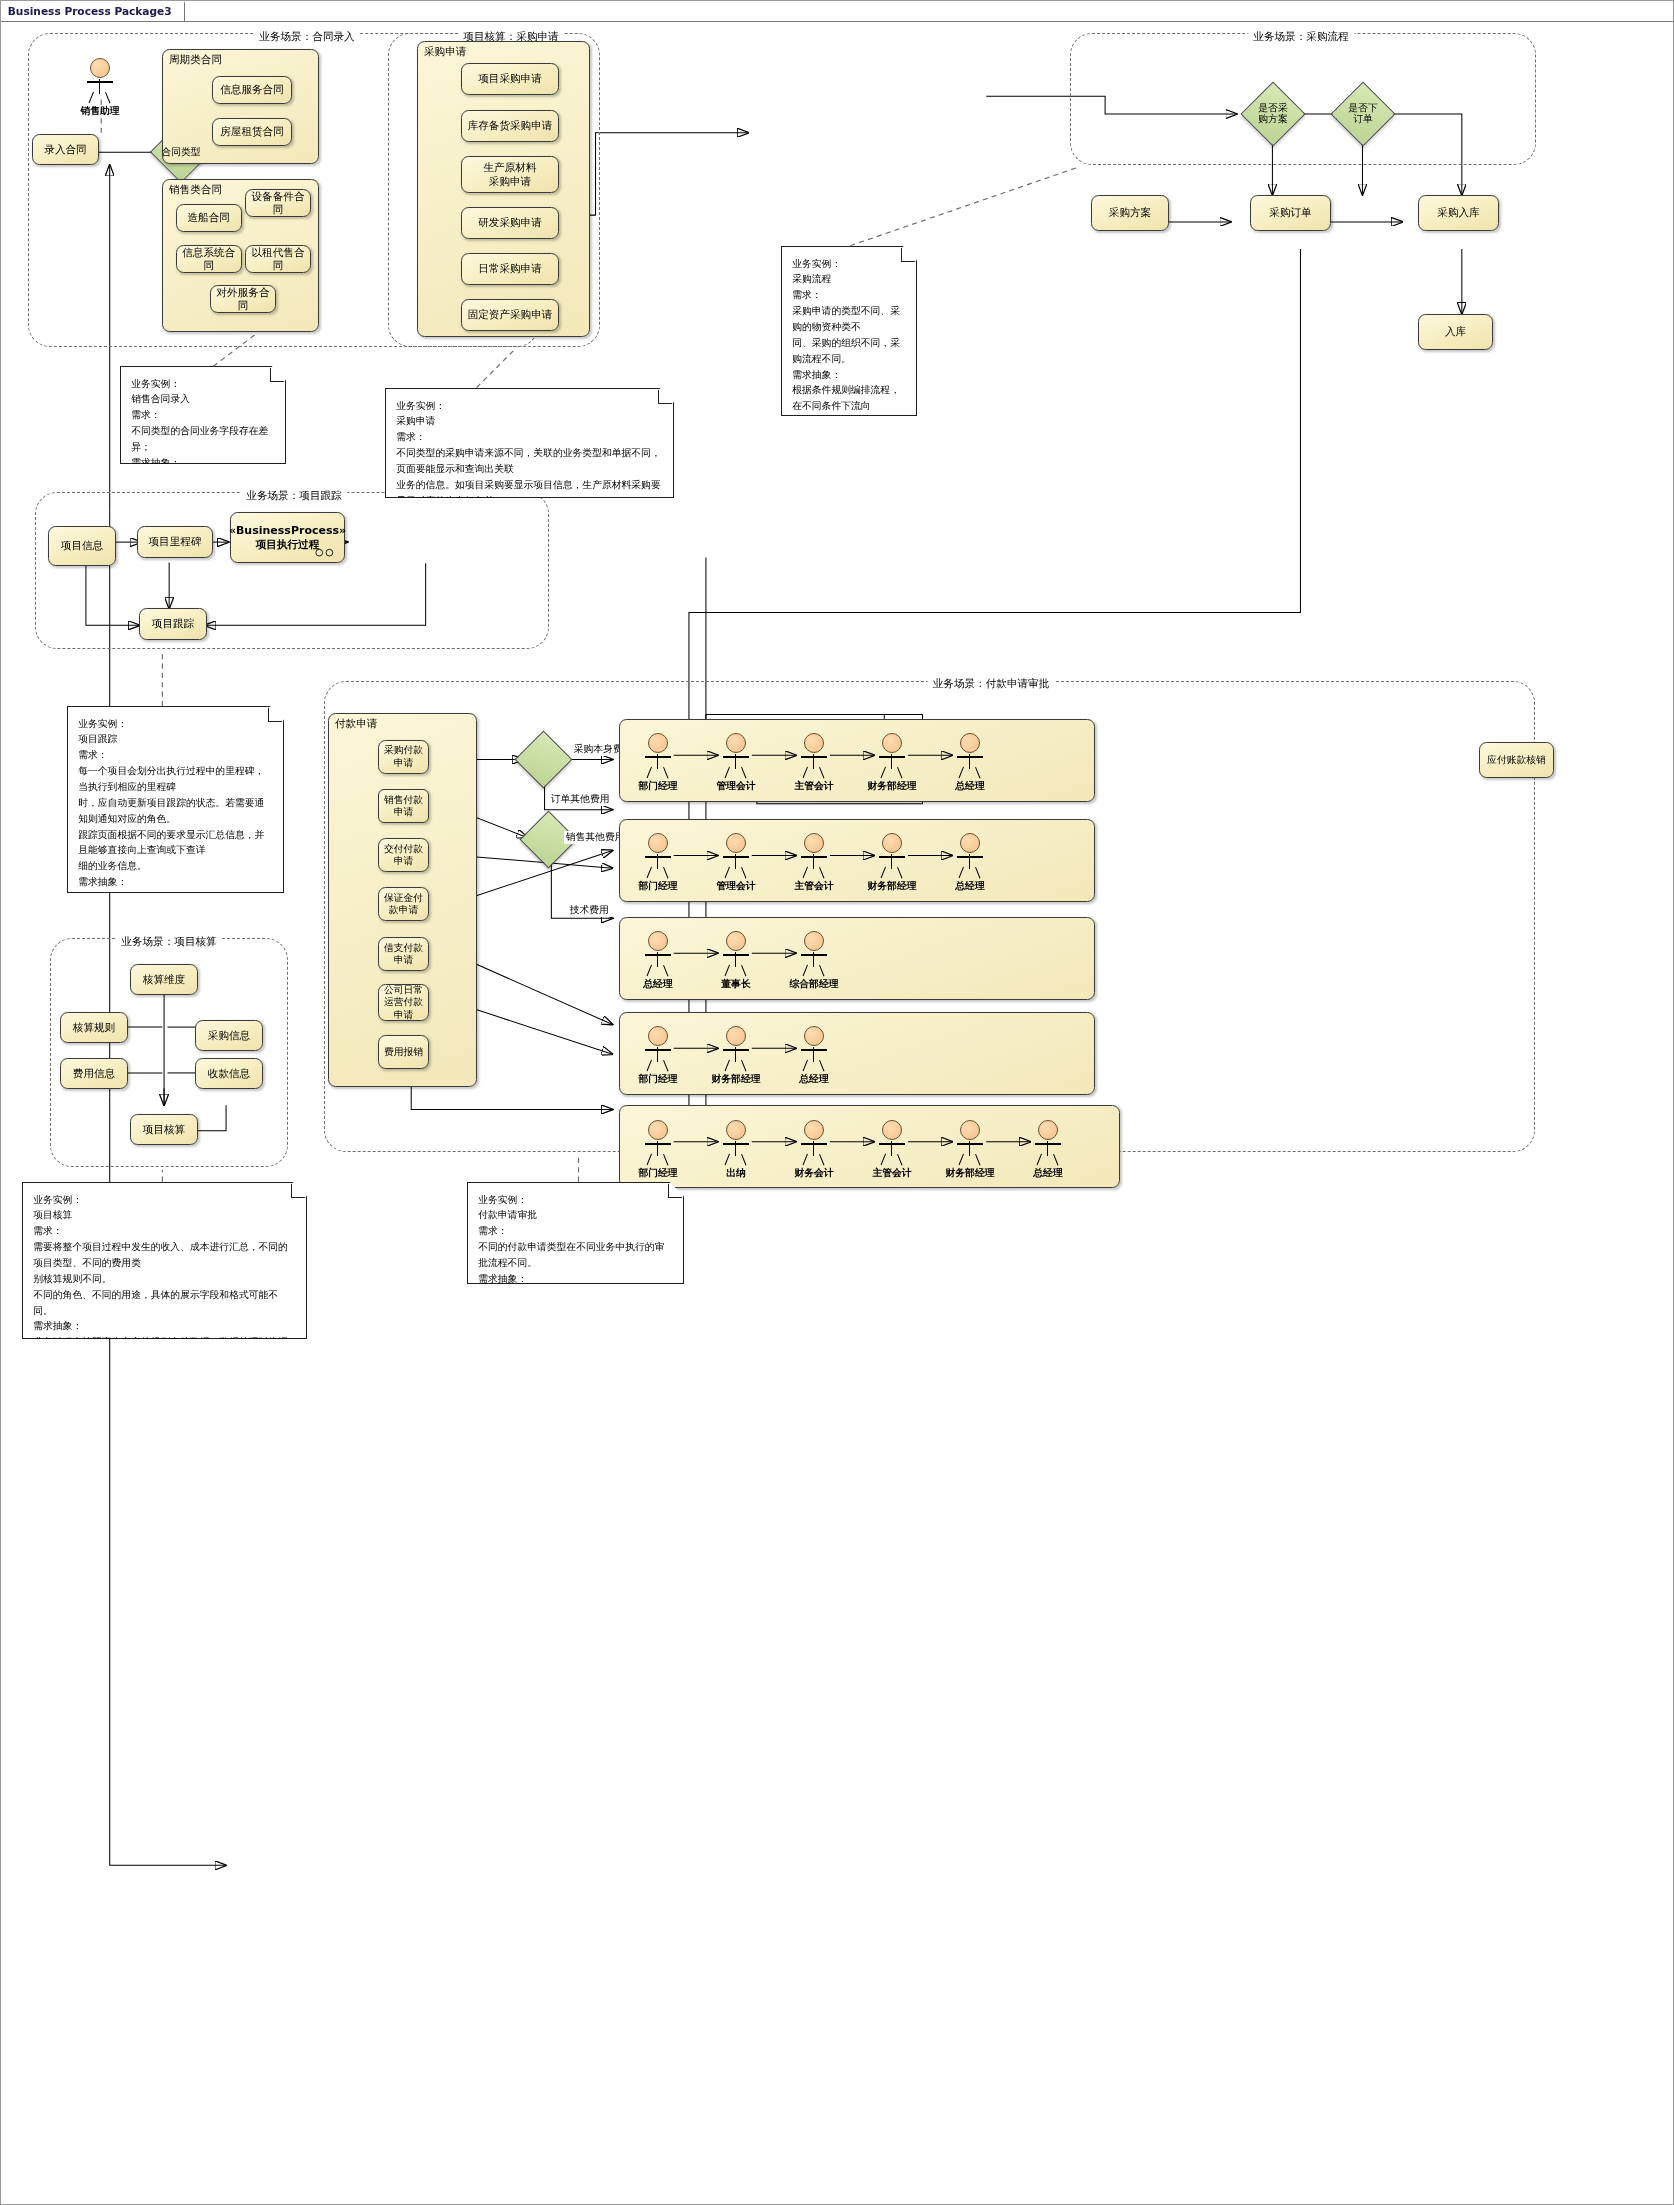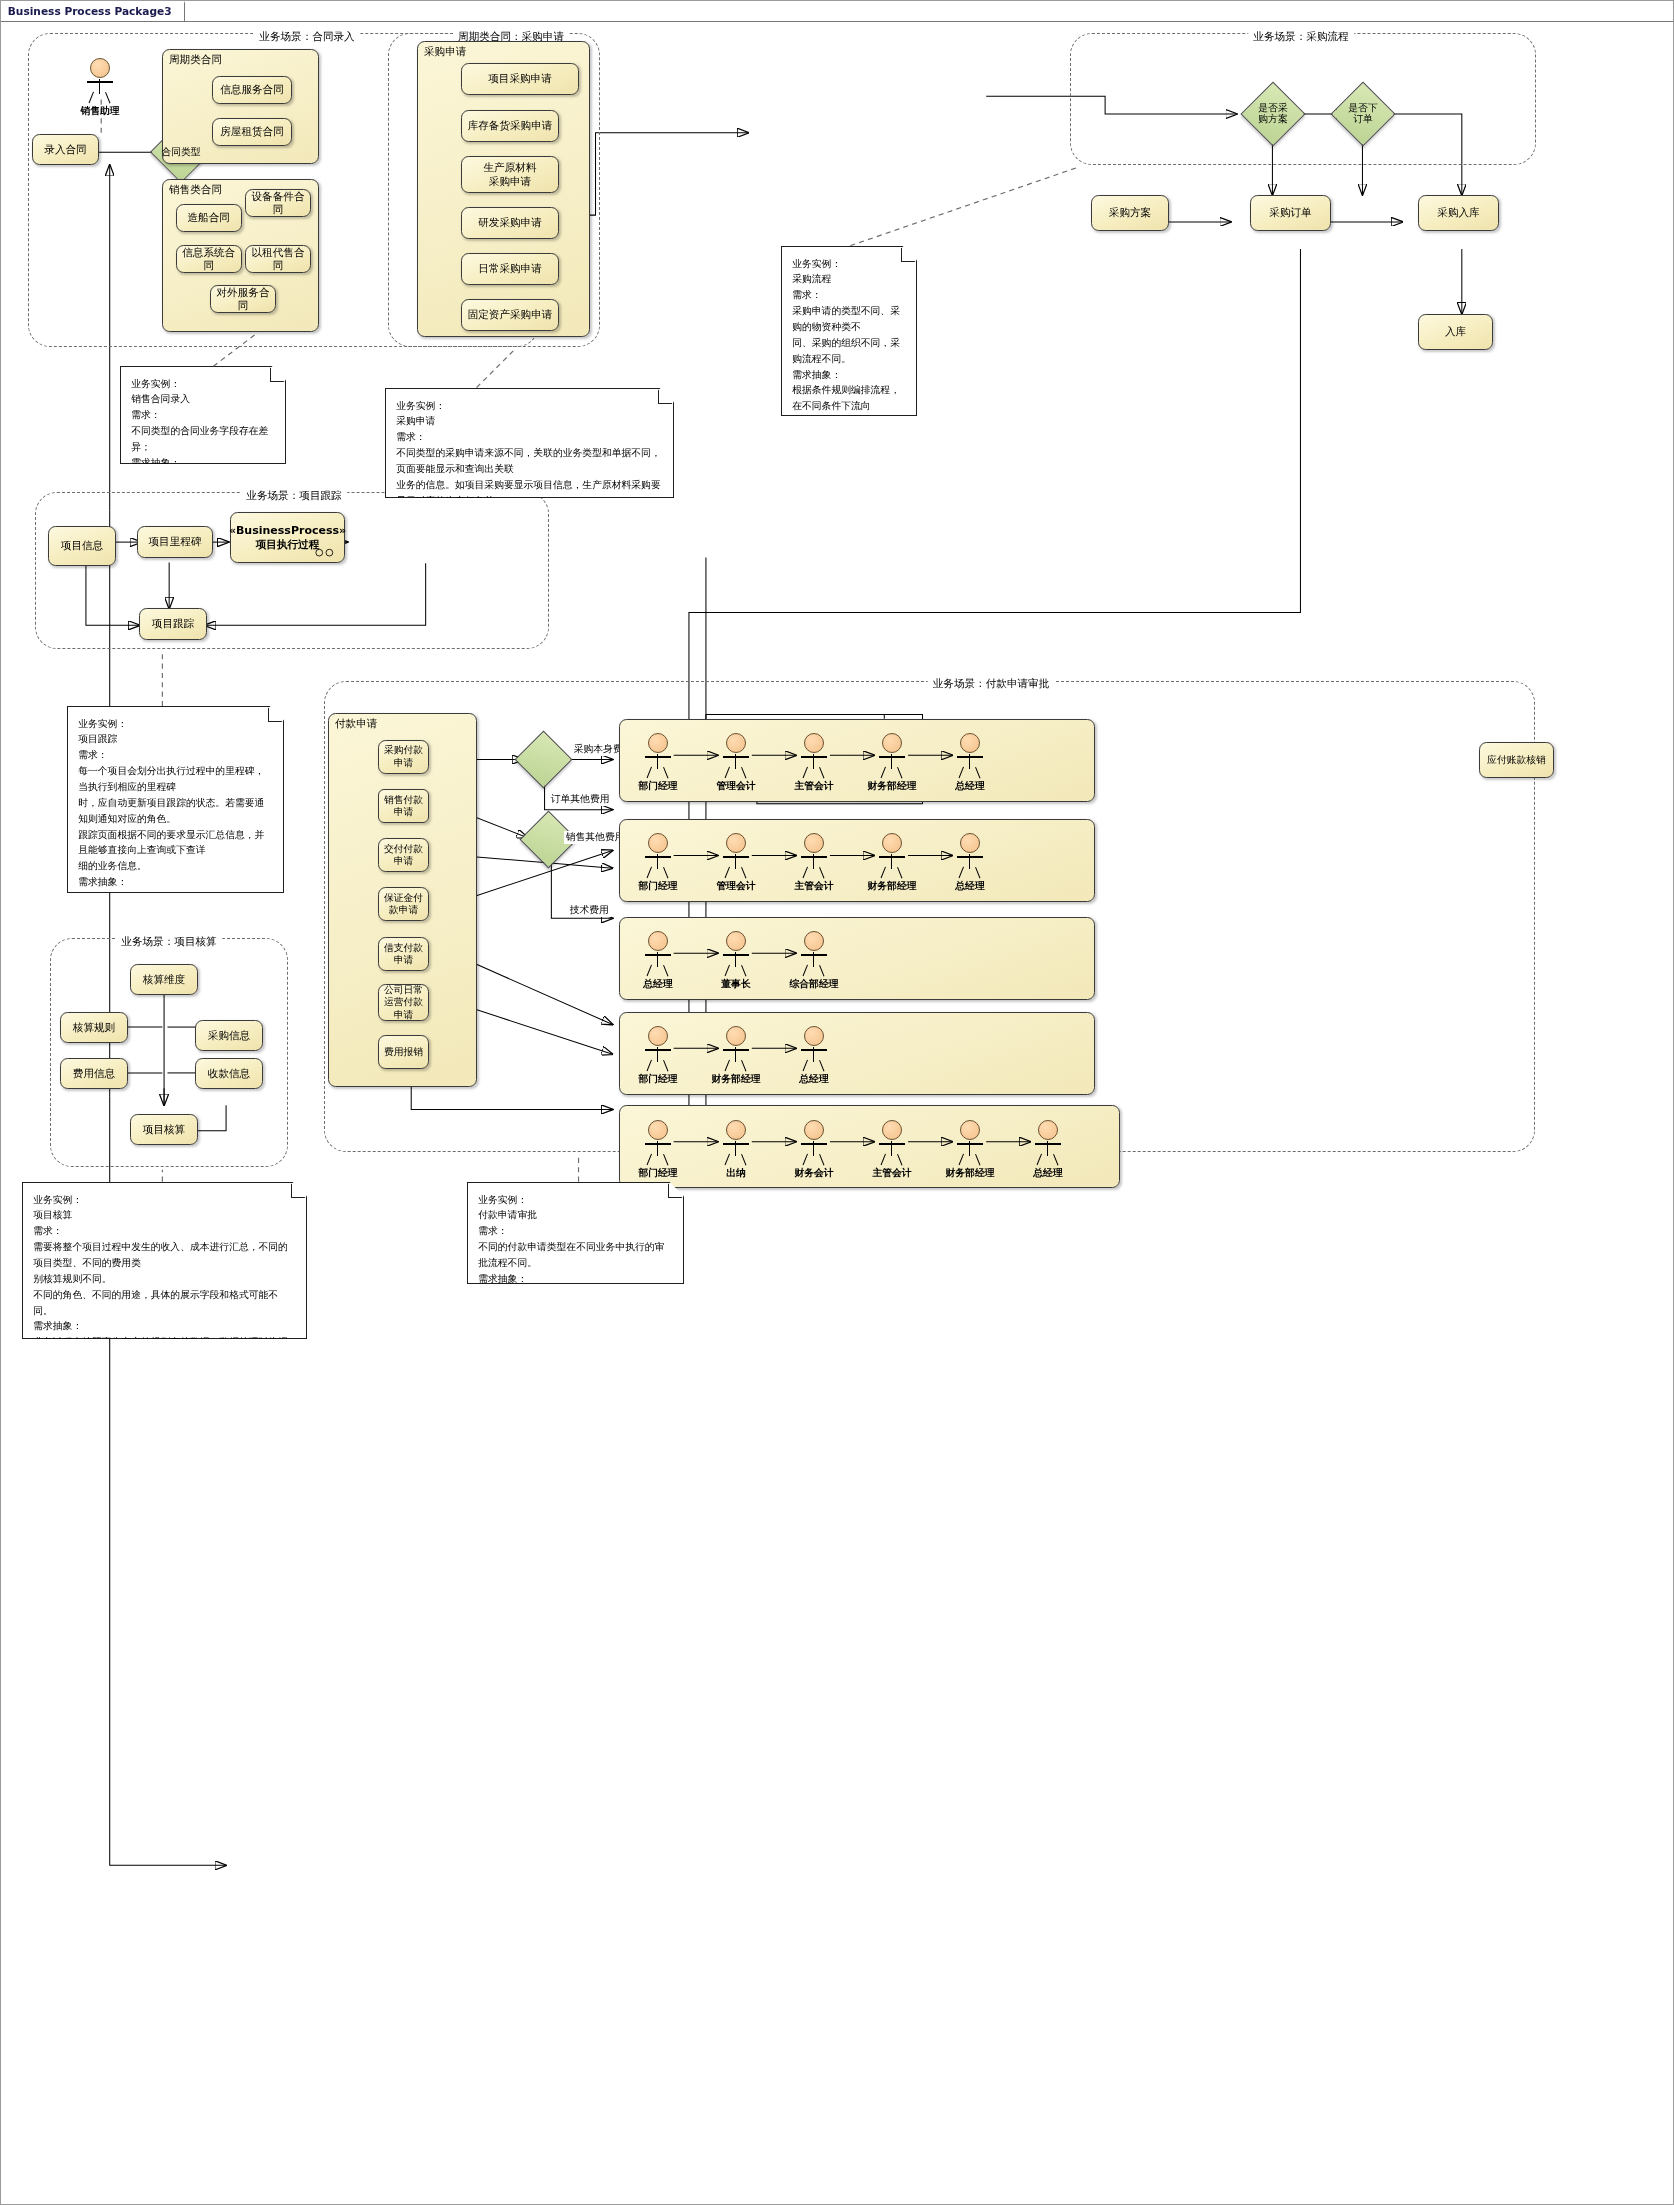--- a/index.html
+++ b/index.html
@@ -174,25 +174,25 @@
   <div class="group" style="left:161px;top:178px;width:157px;height:153px;">
     <div class="gtitle">销售类合同</div>
     <div class="node" style="left:12.7px;top:24px;width:66px;height:28px;">造船合同</div>
     <div class="node" style="left:82px;top:9px;width:66px;height:28px;">设备备件合同</div>
     <div class="node" style="left:12.7px;top:65px;width:66px;height:28px;">信息系统合同</div>
     <div class="node" style="left:82px;top:65px;width:66px;height:28px;">以租代售合同</div>
     <div class="node" style="left:47px;top:105px;width:66px;height:28px;">对外服务合同</div>
   </div>
 
   <div class="frame" style="left:387px;top:32px;width:212px;height:314px;"></div>
-  <div class="frame-title" style="left:510px;top:29px;">周期类合同：采购申请</div>
+  <div class="frame-title" style="left:510px;top:29px;">项目核算：采购申请</div>
 
   <div class="group" style="left:416px;top:40px;width:173px;height:296px;">
     <div class="gtitle">采购申请</div>
-    <div class="node" style="left:43px;top:21px;width:118px;height:32px;">项目采购申请</div>
+    <div class="node" style="left:43px;top:21px;width:98px;height:32px;">项目采购申请</div>
     <div class="node" style="left:43px;top:68px;width:98px;height:32px;">库存备货采购申请</div>
     <div class="node" style="left:43px;top:114px;width:98px;height:37px;white-space:pre-line;">生产原材料
 采购申请</div>
     <div class="node" style="left:43px;top:165px;width:98px;height:32px;">研发采购申请</div>
     <div class="node" style="left:43px;top:211px;width:98px;height:32px;">日常采购申请</div>
     <div class="node" style="left:43px;top:257px;width:98px;height:32px;">固定资产采购申请</div>
   </div>
 
   <div class="frame" style="left:1069px;top:32px;width:466px;height:132px;"></div>
   <div class="frame-title" style="left:1300px;top:29px;">业务场景：采购流程</div>

